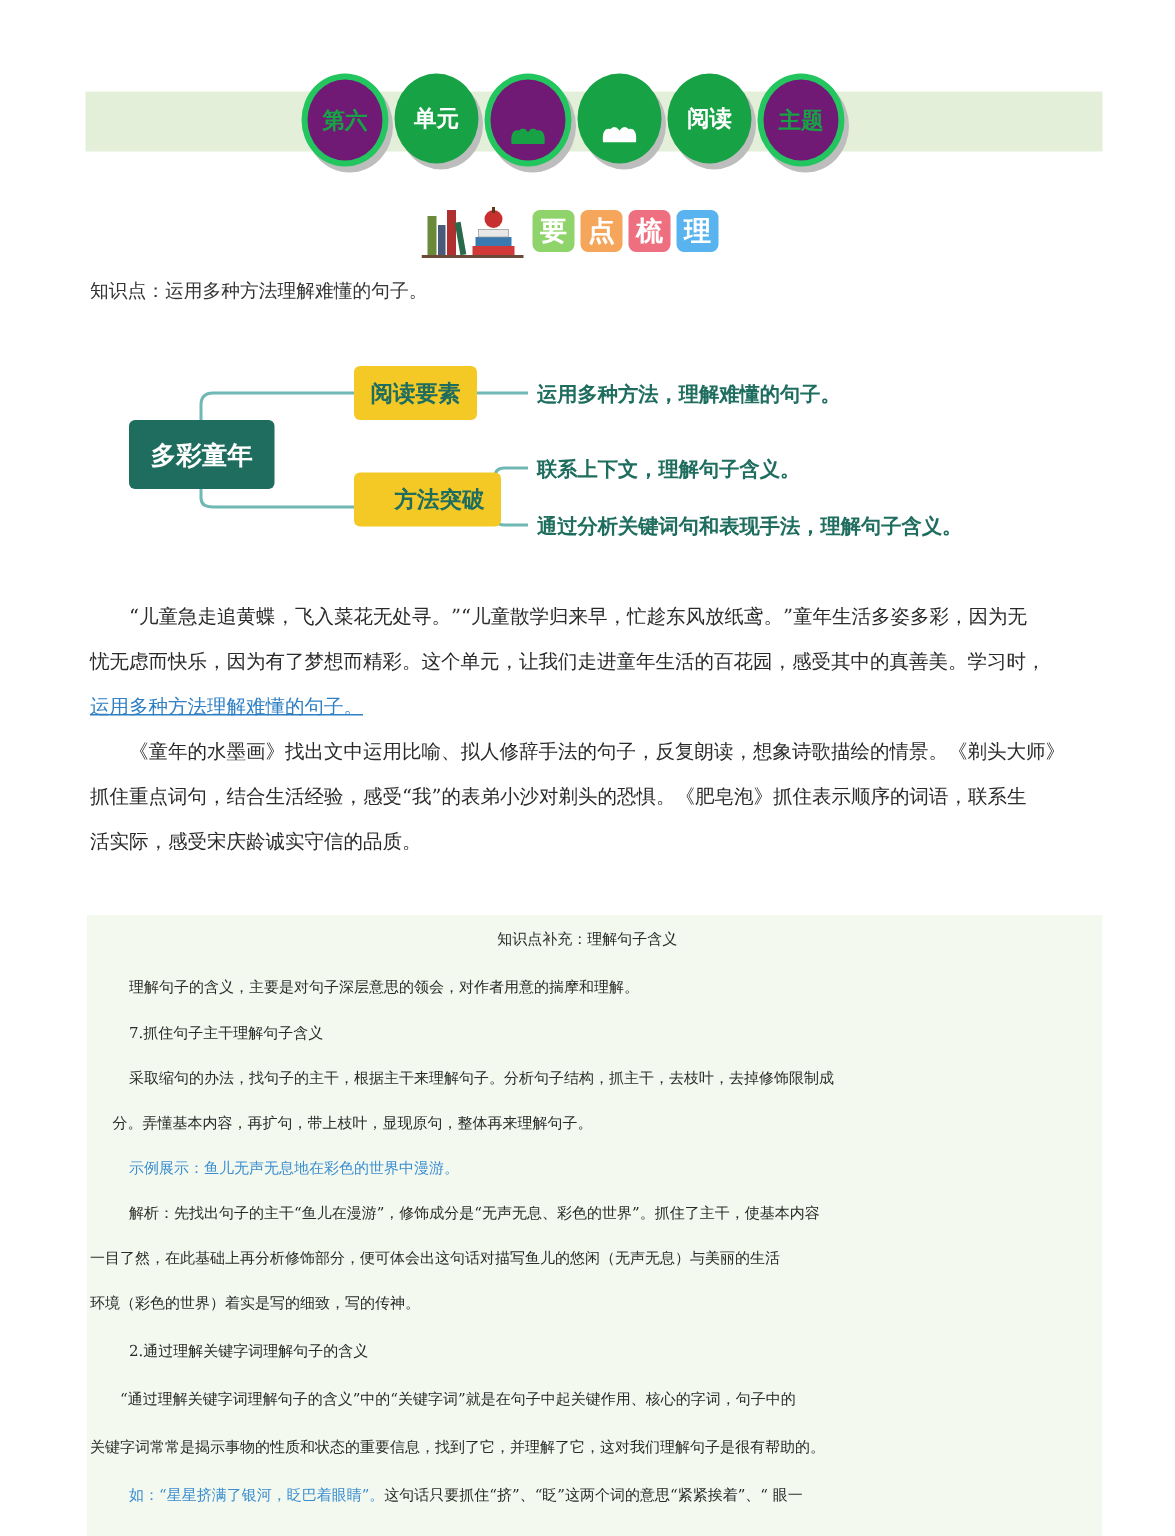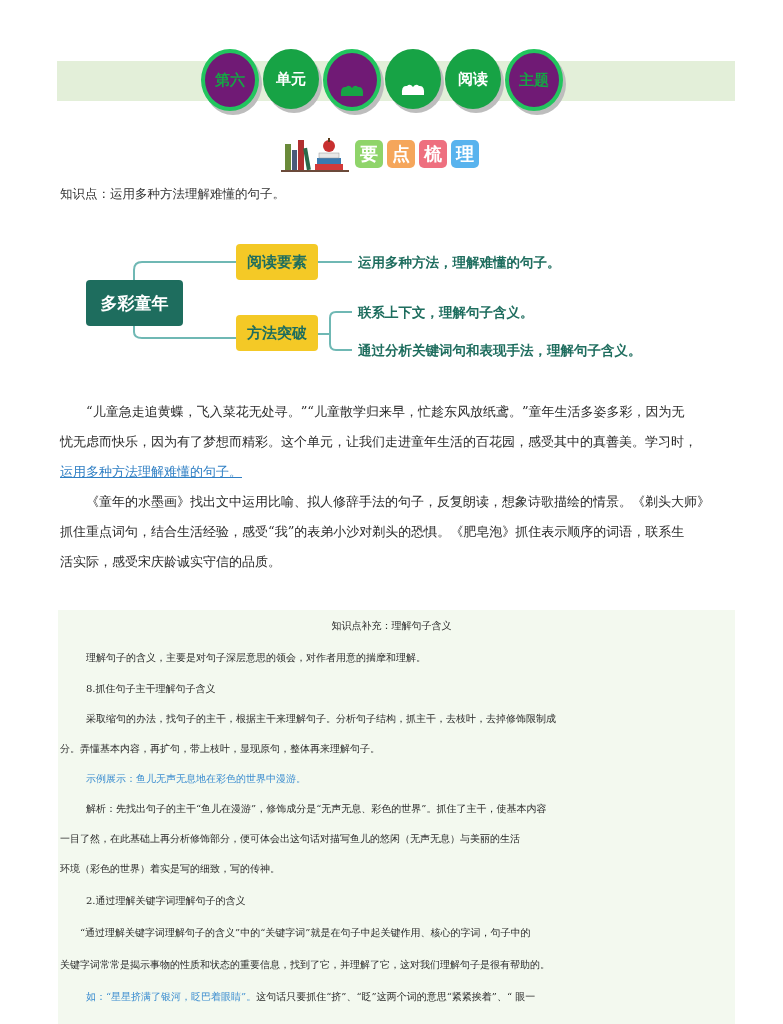--- a/index.html
+++ b/index.html
@@ -103,42 +103,42 @@
 <svg class="mm" viewBox="0 0 783 400">
   <g fill="none" stroke="#6fb8b4" stroke-width="2">
     <path d="M134 280 V270 Q134 262 142 262 H236"></path>
     <path d="M134 326 V332 Q134 338 142 338 H236"></path>
     <path d="M318 262 H352"></path>
     <path d="M318 334 H330 M330 334 V318 Q330 312 336 312 H352 M330 334 V344 Q330 350 336 350 H352"></path>
   </g>
 </svg>
 <div class="mm-root">多彩童年</div>
 <div class="mm-node" style="left:236px; top:244px;">阅读要素</div>
-<div class="mm-node" style="left:236px; top:315px;">方法突破</div>
+<div class="mm-node" style="left:236px; top:315px;padding-left:16px;">方法突破</div>
 <div class="mm-leaf" style="left:358px; top:254px;">运用多种方法，理解难懂的句子。</div>
 <div class="mm-leaf" style="left:358px; top:304px;">联系上下文，理解句子含义。</div>
 <div class="mm-leaf" style="left:358px; top:342px;">通过分析关键词句和表现手法，理解句子含义。</div>
 
 <div class="para" style="top:397px;">
   <div><span class="ind"></span><span>“儿童急走追黄蝶，飞入菜花无处寻。”“儿童散学归来早，忙趁东风放纸鸢。”童年生活多姿多彩，因为无</span></div>
   <div>忧无虑而快乐，因为有了梦想而精彩。这个单元，让我们走进童年生活的百花园，感受其中的真善美。学习时，</div>
   <div><a class="link">运用多种方法理解难懂的句子。</a></div>
 </div>
 <div class="para" style="top:487px;">
   <div><span class="ind"></span><span>《童年的水墨画》找出文中运用比喻、拟人修辞手法的句子，反复朗读，想象诗歌描绘的情景。《剃头大师》</span></div>
   <div>抓住重点词句，结合生活经验，感受“我”的表弟小沙对剃头的恐惧。《肥皂泡》抓住表示顺序的词语，联系生</div>
   <div>活实际，感受宋庆龄诚实守信的品质。</div>
 </div>
 
 <div class="supp"></div>
 <div class="s-line s-title" style="top:619px;">知识点补充：理解句子含义</div>
 <div class="s-line" style="top:651px; left:86px;">理解句子的含义，主要是对句子深层意思的领会，对作者用意的揣摩和理解。</div>
-<div class="s-line" style="top:682px; left:86px;">8.抓住句子主干理解句子含义</div>
+<div class="s-line" style="top:682px; left:86px;">7.抓住句子主干理解句子含义</div>
 <div class="s-line" style="top:712px; left:86px;">采取缩句的办法，找句子的主干，根据主干来理解句子。分析句子结构，抓主干，去枝叶，去掉修饰限制成</div>
-<div class="s-line" style="top:742px;">分。弄懂基本内容，再扩句，带上枝叶，显现原句，整体再来理解句子。</div>
+<div class="s-line" style="top:742px;margin-left:15px;">分。弄懂基本内容，再扩句，带上枝叶，显现原句，整体再来理解句子。</div>
 <div class="s-line blue" style="top:772px; left:86px;">示例展示：鱼儿无声无息地在彩色的世界中漫游。</div>
 <div class="s-line" style="top:802px; left:86px;">解析：先找出句子的主干“鱼儿在漫游”，修饰成分是“无声无息、彩色的世界”。抓住了主干，使基本内容</div>
 <div class="s-line" style="top:832px;">一目了然，在此基础上再分析修饰部分，便可体会出这句话对描写鱼儿的悠闲（无声无息）与美丽的生活</div>
 <div class="s-line" style="top:862px;">环境（彩色的世界）着实是写的细致，写的传神。</div>
 <div class="s-line" style="top:894px; left:86px;">2.通过理解关键字词理解句子的含义</div>
 <div class="s-line" style="top:926px; left:80px;">“通过理解关键字词理解句子的含义”中的“关键字词”就是在句子中起关键作用、核心的字词，句子中的</div>
 <div class="s-line" style="top:958px;">关键字词常常是揭示事物的性质和状态的重要信息，找到了它，并理解了它，这对我们理解句子是很有帮助的。</div>
 <div class="s-line" style="top:990px; left:86px;">
   <span class="blue">如：“星星挤满了银河，眨巴着眼睛”。</span><span>这句话只要抓住“挤”、“眨”这两个词的意思“紧紧挨着”、“ 眼一</span>
 </div>

